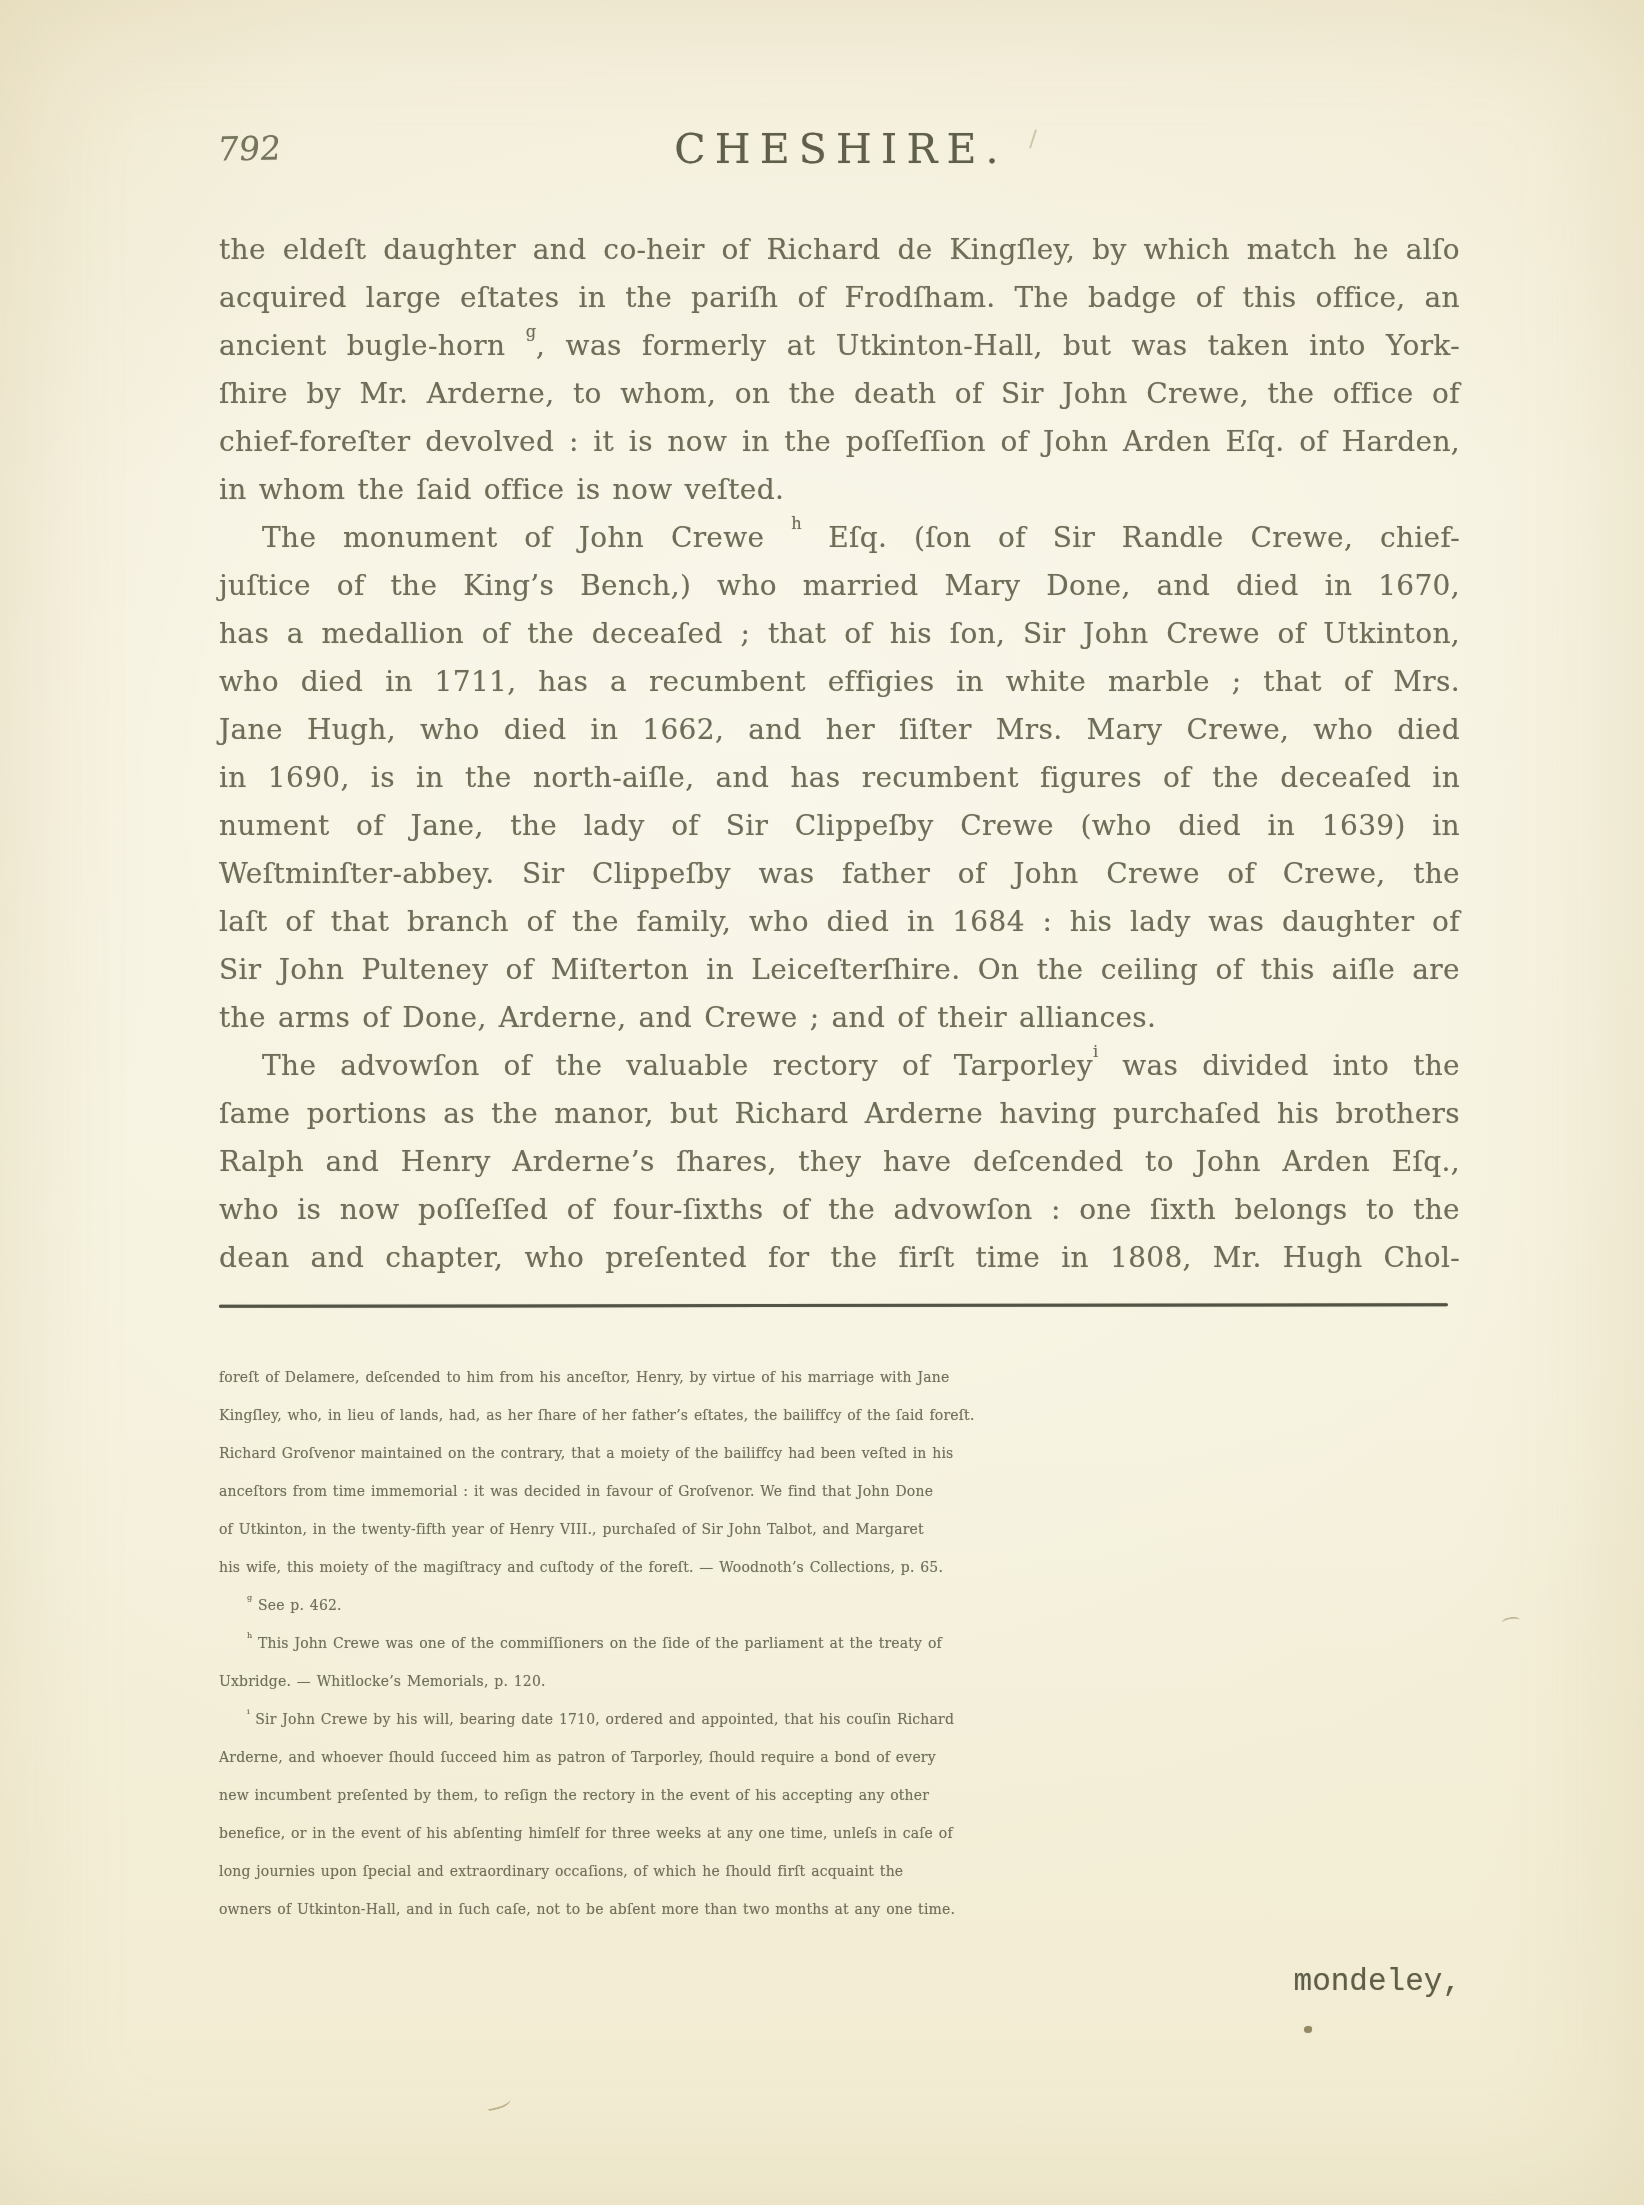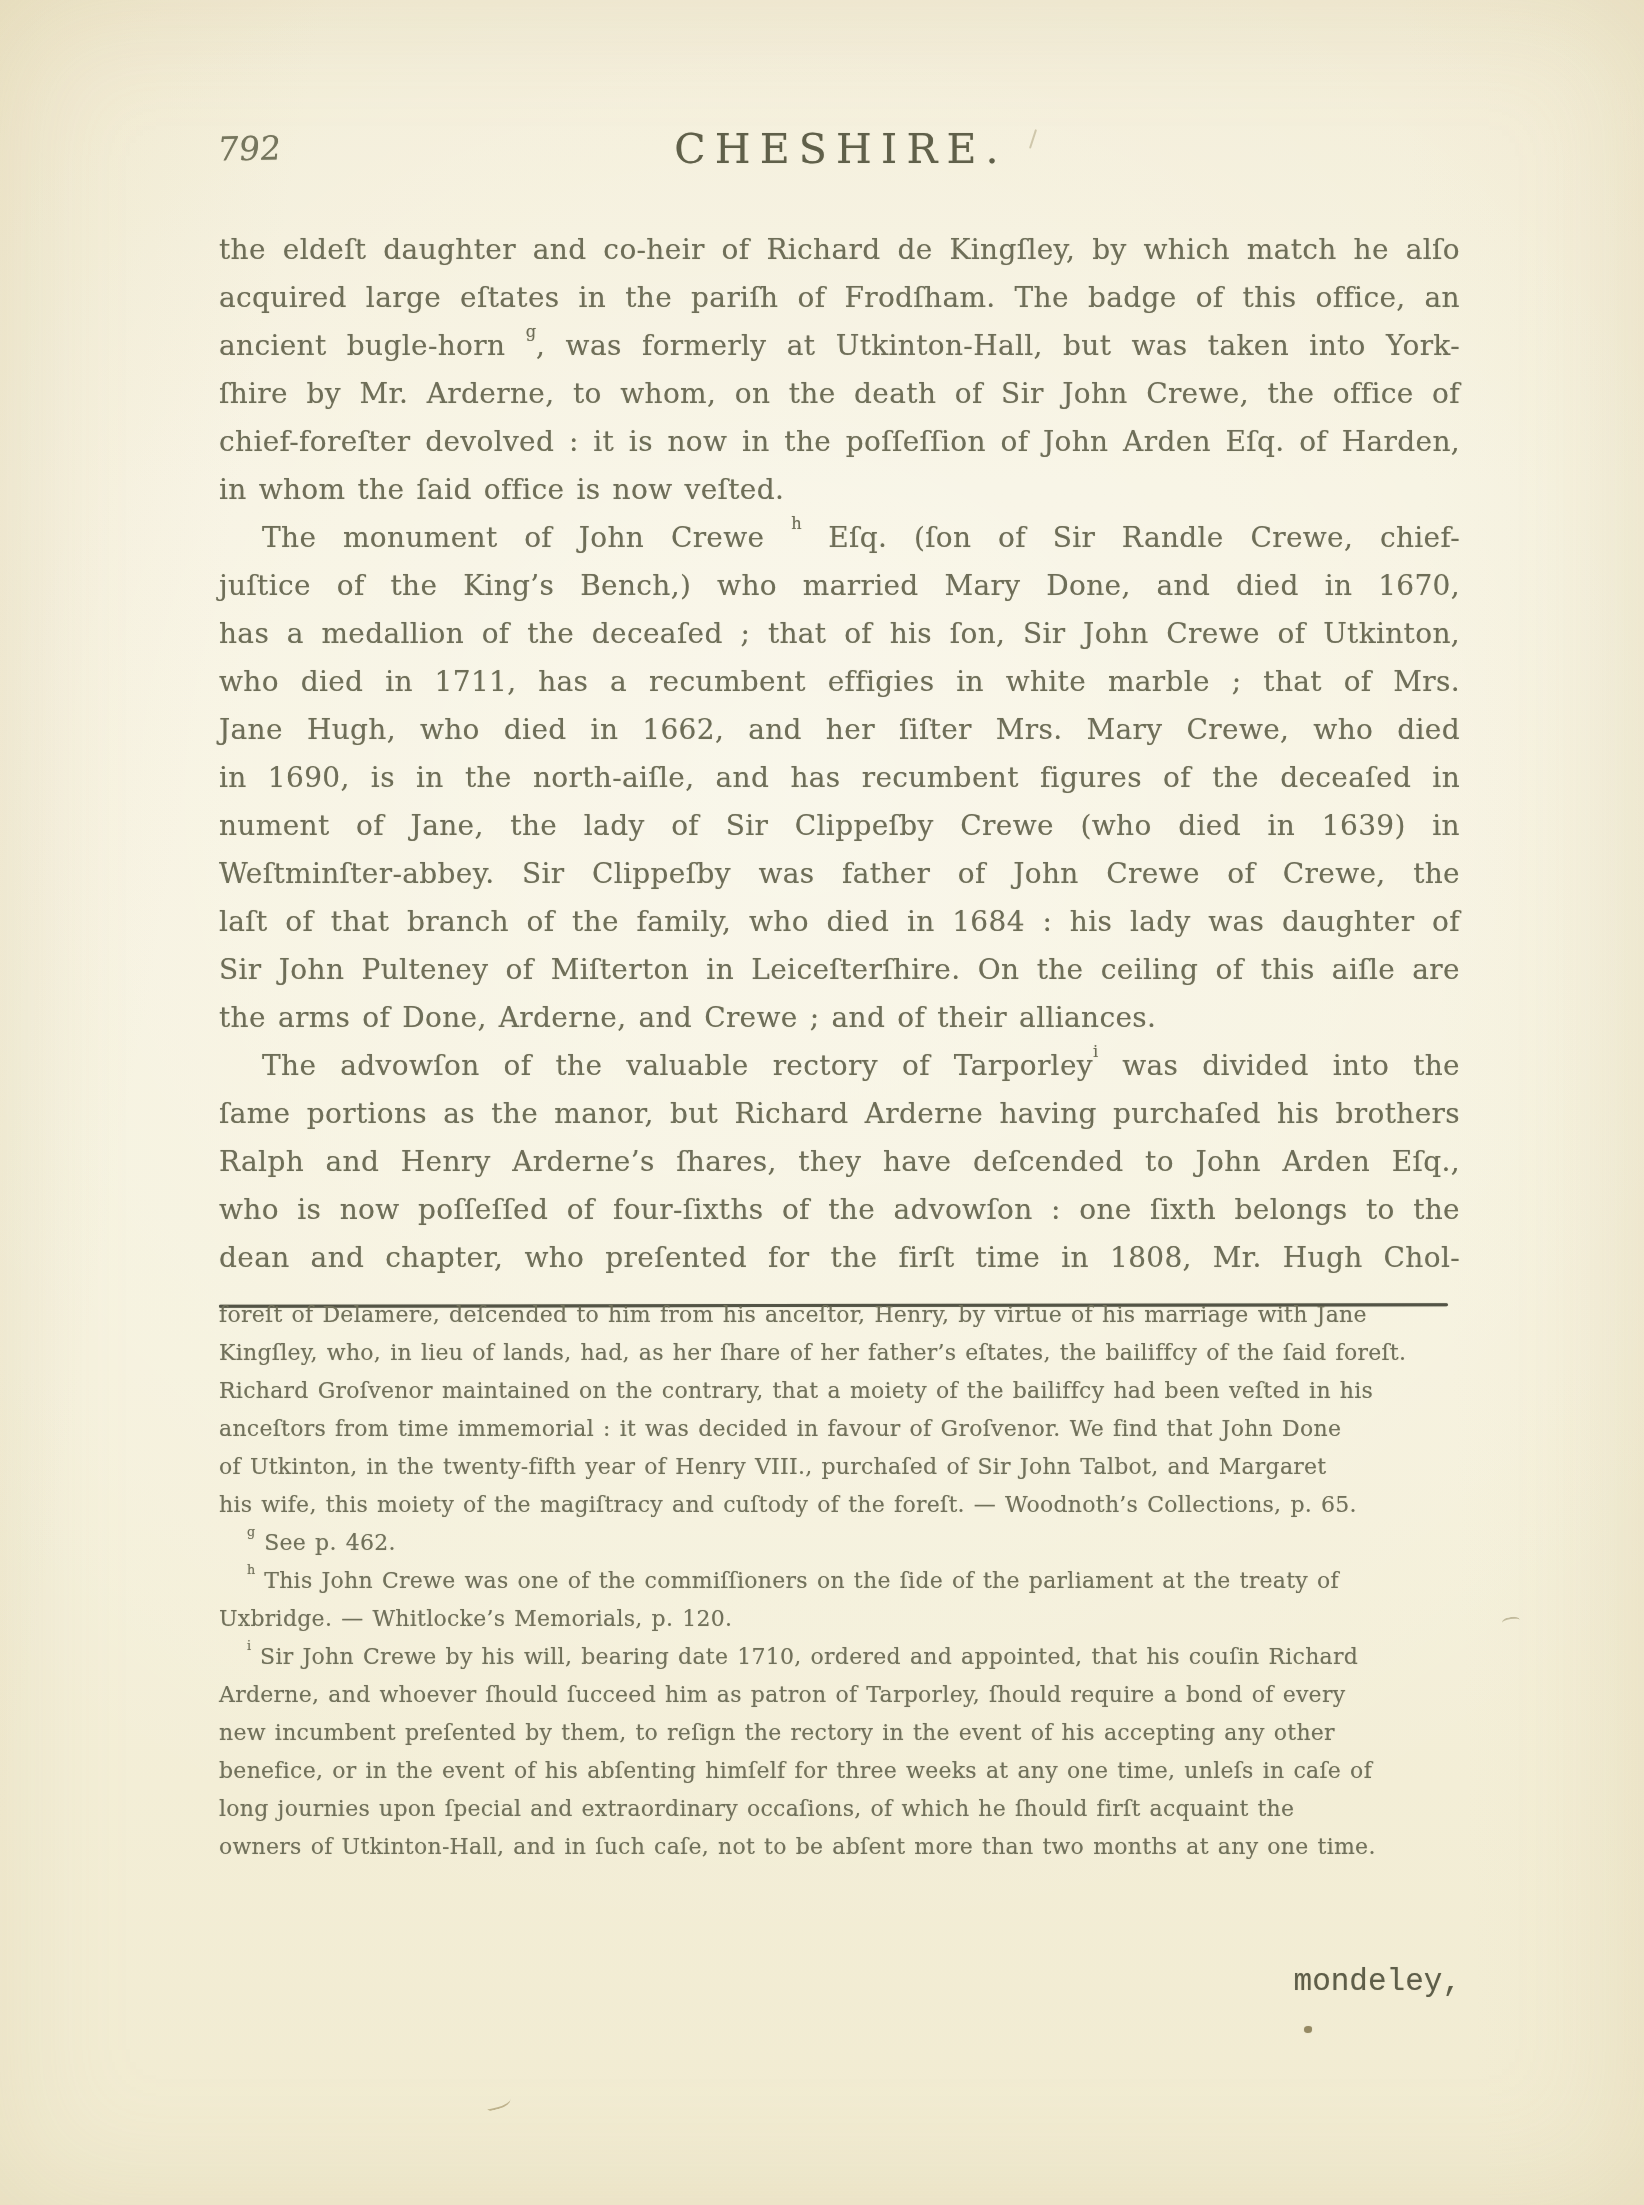--- a/index.html
+++ b/index.html
@@ -40,22 +40,22 @@
   }
   .jl{ text-align-last:justify; }
   .ind{ text-indent:43px; }
   .rule{
     position:absolute;left:219px;top:1304px;width:1229px;height:3.1px;
     background:#535446;border-radius:1.5px;
     transform:rotate(-0.08deg);
     box-shadow:0 0 0.8px rgba(83,84,70,.65);
   }
   .footnotes{
-    position:absolute;left:219px;top:1296px;width:1241px;
-    font-size:22px;color:#71715b;
+    position:absolute;left:219px;top:1358px;width:1241px;
+    font-size:14px;color:#71715b;
   }
   .fline{
     height:38px;line-height:38px;
     text-align:justify;text-align-last:left;
     word-spacing:.08em;letter-spacing:.012em;
   }
   .find{ text-indent:28px; }
   .catchword{
     position:absolute;right:184px;top:1964px;
     font-size:31px;color:#5e5e49;font-family:Liberation Mono, monospace;

